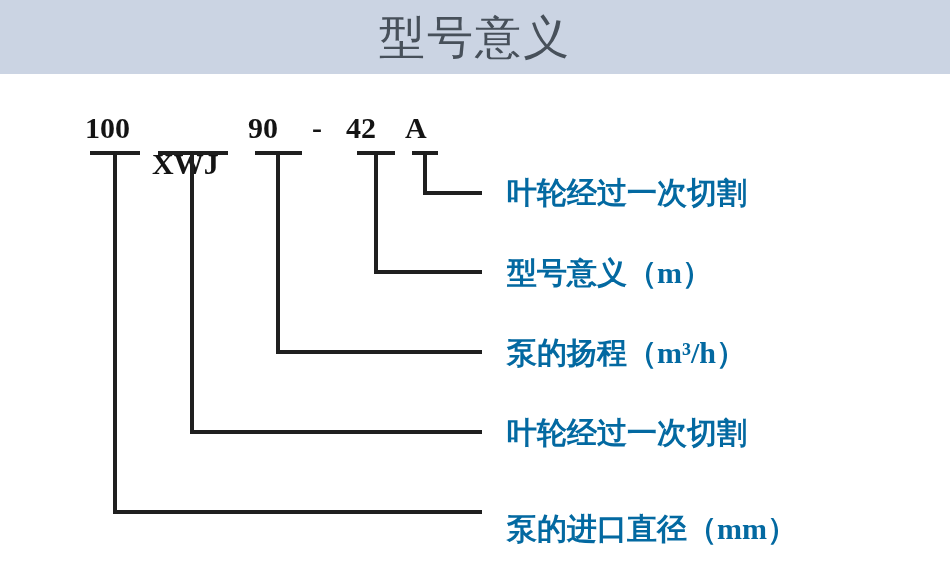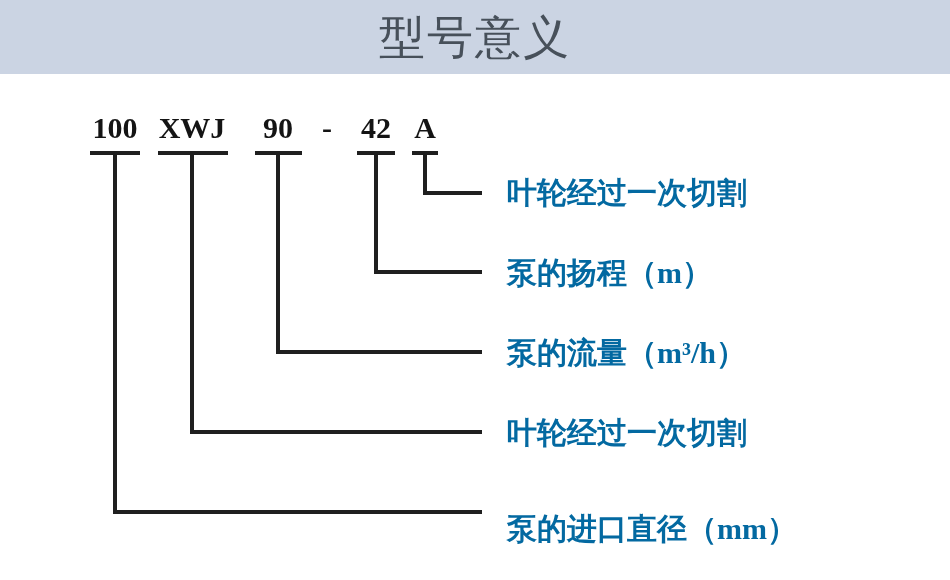--- a/index.html
+++ b/index.html
@@ -34,21 +34,21 @@
   }
 
   
   .code {
     position: absolute;
     top: 112px;
     font-size: 30px;
     line-height: 32px;
     font-weight: bold;
     color: #141414;
-    text-align: center;
+    text-align: left;
     white-space: nowrap;
   }
 
   
   .bar, .stem, .arm {
     position: absolute;
     background: #1f1f1f;
   }
   .bar  { height: 4px; top: 151px; }
   .stem { width: 4px; top: 151px; }
@@ -70,21 +70,21 @@
 
 <div class="page">
 
   <div class="header">
     <h1 class="title">型号意义</h1>
   </div>
 
   <div>
 
     <span class="code" style="left:85px;  width:60px;">100</span>
-    <span class="code" style="left:152px; width:80px;">XWJ</span>
+    <span class="code" style="left:152px; width:80px;margin-top:36px;">XWJ</span>
     <span class="code" style="left:248px; width:60px;">90</span>
     <span class="code" style="left:312px; width:30px;">-</span>
     <span class="code" style="left:346px; width:60px;">42</span>
     <span class="code" style="left:405px; width:40px;">A</span>
 
     <div class="bar" style="left:90px;  width:50px;"></div>
     <div class="bar" style="left:158px; width:70px;"></div>
     <div class="bar" style="left:255px; width:47px;"></div>
     <div class="bar" style="left:357px; width:38px;"></div>
     <div class="bar" style="left:412px; width:26px;"></div>
@@ -95,19 +95,19 @@
     <div class="stem" style="left:374px; height:123px;"></div>
     <div class="stem" style="left:423px; height:44px;"></div>
 
     <div class="arm" style="left:423px; top:191px; width:59px;"></div>
     <div class="arm" style="left:374px; top:270px; width:108px;"></div>
     <div class="arm" style="left:276px; top:350px; width:206px;"></div>
     <div class="arm" style="left:190px; top:430px; width:292px;"></div>
     <div class="arm" style="left:113px; top:510px; width:369px;"></div>
 
     <div class="label" style="top:176px;">叶轮经过一次切割</div>
-    <div class="label" style="top:256px;">泵的扬程（m）</div>
-    <div class="label" style="top:336px;">泵的流量（m³/h）</div>
+    <div class="label" style="top:256px;">型号意义（m）</div>
+    <div class="label" style="top:336px;">泵的扬程（m³/h）</div>
     <div class="label" style="top:416px;">叶轮经过一次切割</div>
     <div class="label" style="top:496px;margin-top:16px;">泵的进口直径（mm）</div>
 
   </div>
 </div>
 
 </body></html>

